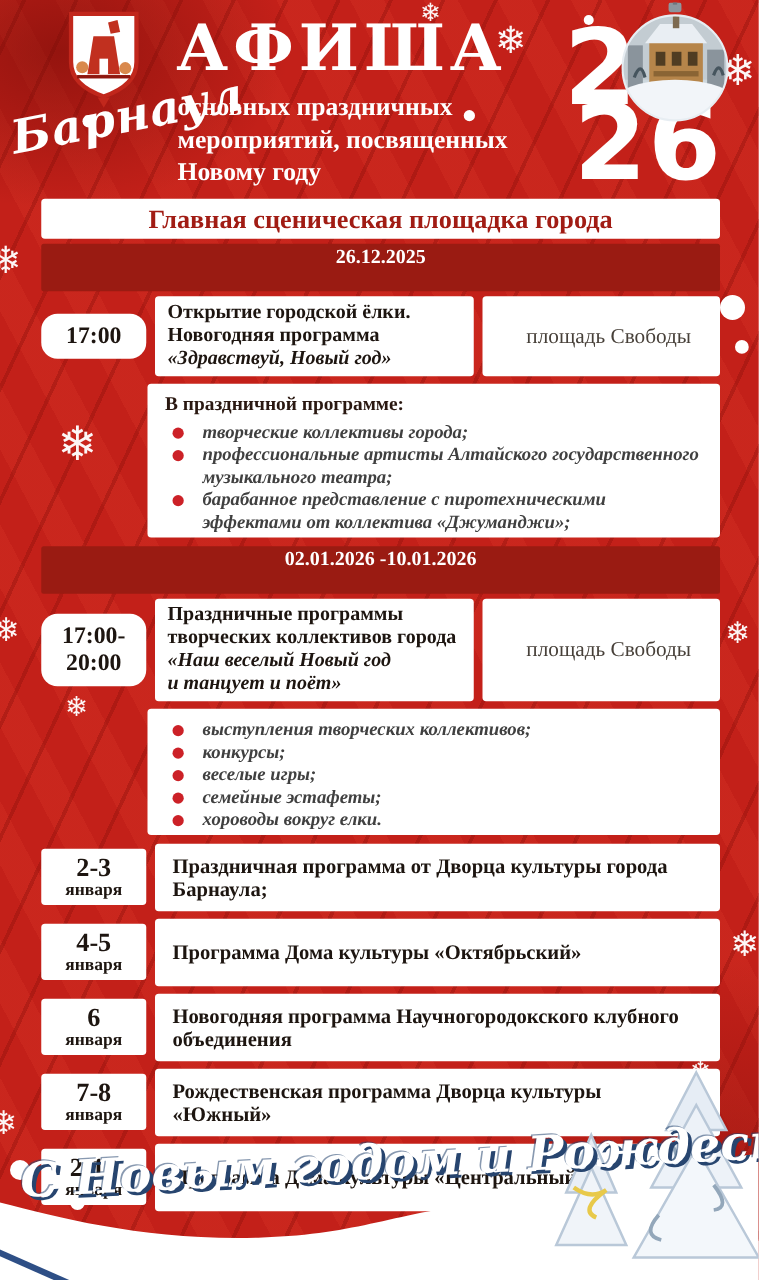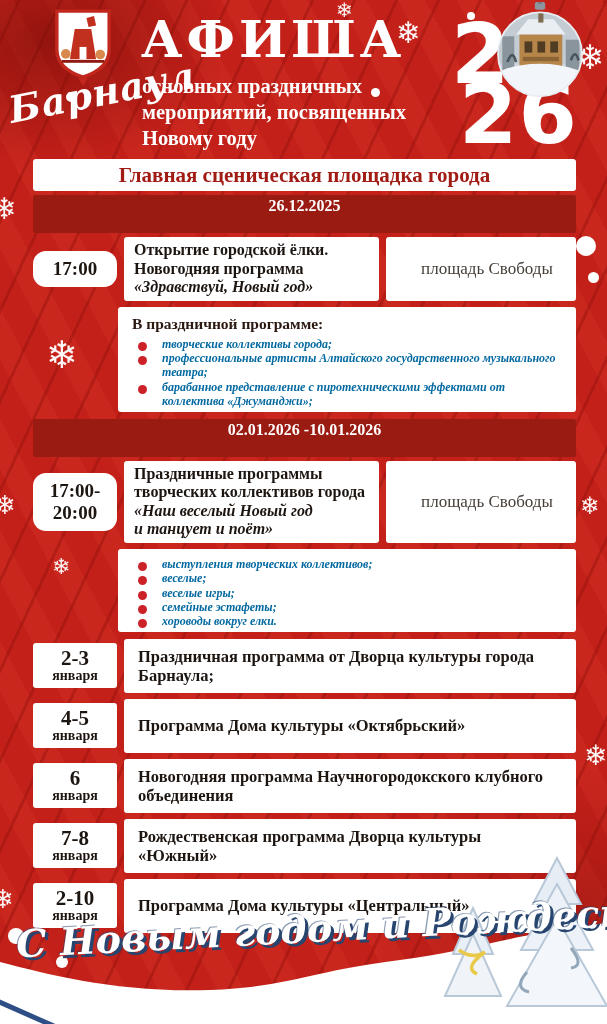--- a/index.html
+++ b/index.html
@@ -40,22 +40,22 @@
     font-weight:700;font-size:19px;line-height:1.15;color:#1d1510;border-radius:13px;}
   .etext{flex:1;padding:4px 10px;color:#1d1510;font-weight:700;font-size:16px;line-height:1.16;}
   .etext .quote{font-style:italic;}
   .line:empty{display:none;}
   .venue-cell{width:178px;display:flex;align-items:center;justify-content:center;
     color:#474039;font-size:17px;text-align:center;padding-left:12px;}
   .program{margin-left:85px;padding:8px 14px 3px;margin-bottom:7px;}
   .program-heading{color:#2a1811;font-weight:700;font-size:15.5px;margin-bottom:4px;}
   .program-heading:empty{display:none;margin:0;}
   .program ul{list-style:none;margin:0;padding:0;}
-  .program li{position:relative;padding-left:30px;color:#0369a1;
-    font-weight:700;font-style:italic;font-size:12px;line-height:1.2;}
+  .program li{position:relative;padding-left:30px;color:#404040;
+    font-weight:700;font-style:italic;font-size:15px;line-height:1.2;}
   .program li::before{content:"";position:absolute;left:6px;top:5px;width:9px;height:9px;
     border-radius:50%;background:#cc2127;}
   .sched-row{display:flex;gap:7px;margin-bottom:6px;align-items:stretch;}
   .day-cell{width:80px;text-align:center;padding:4px 2px;align-self:center;color:#1d1510;}
   .day-num{font-weight:700;font-size:21px;line-height:1.05;}
   .day-month{font-weight:700;font-size:14px;line-height:1.05;}
   .sched-text{flex:1;display:flex;align-items:center;min-height:44px;padding:5px 14px;
     color:#1d1510;font-weight:700;font-size:16.5px;line-height:1.16;}
   .sched-text span{max-width:430px;}
   
@@ -176,21 +176,21 @@
         <div class="line">творческих коллективов города</div>
         <div class="line quote">«Наш веселый Новый год</div>
         <div class="line quote">и танцует и поёт»</div>
       </div>
       <div class="cell venue-cell">площадь Свободы</div>
     </div>
     <div class="cell program">
 
       <ul>
         <li>выступления творческих коллективов;</li>
-        <li>веселые;</li>
+        <li>конкурсы;</li>
         <li>веселые игры;</li>
         <li>семейные эстафеты;</li>
         <li>хороводы вокруг елки.</li>
       </ul>
     </div>
 
     <div class="sched-row">
       <div class="cell day-cell">
         <div class="day-num">2-3</div>
         <div class="day-month">января</div>

